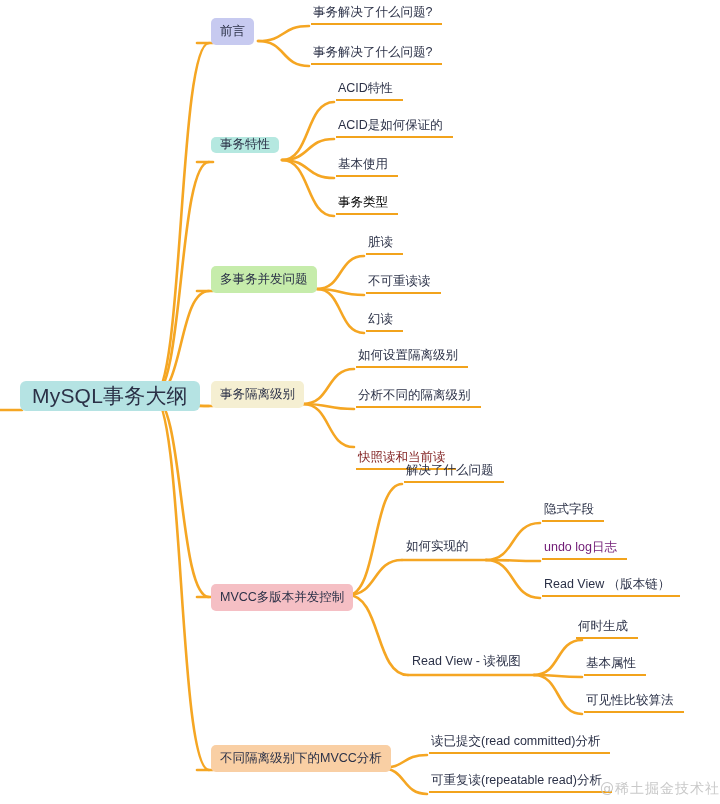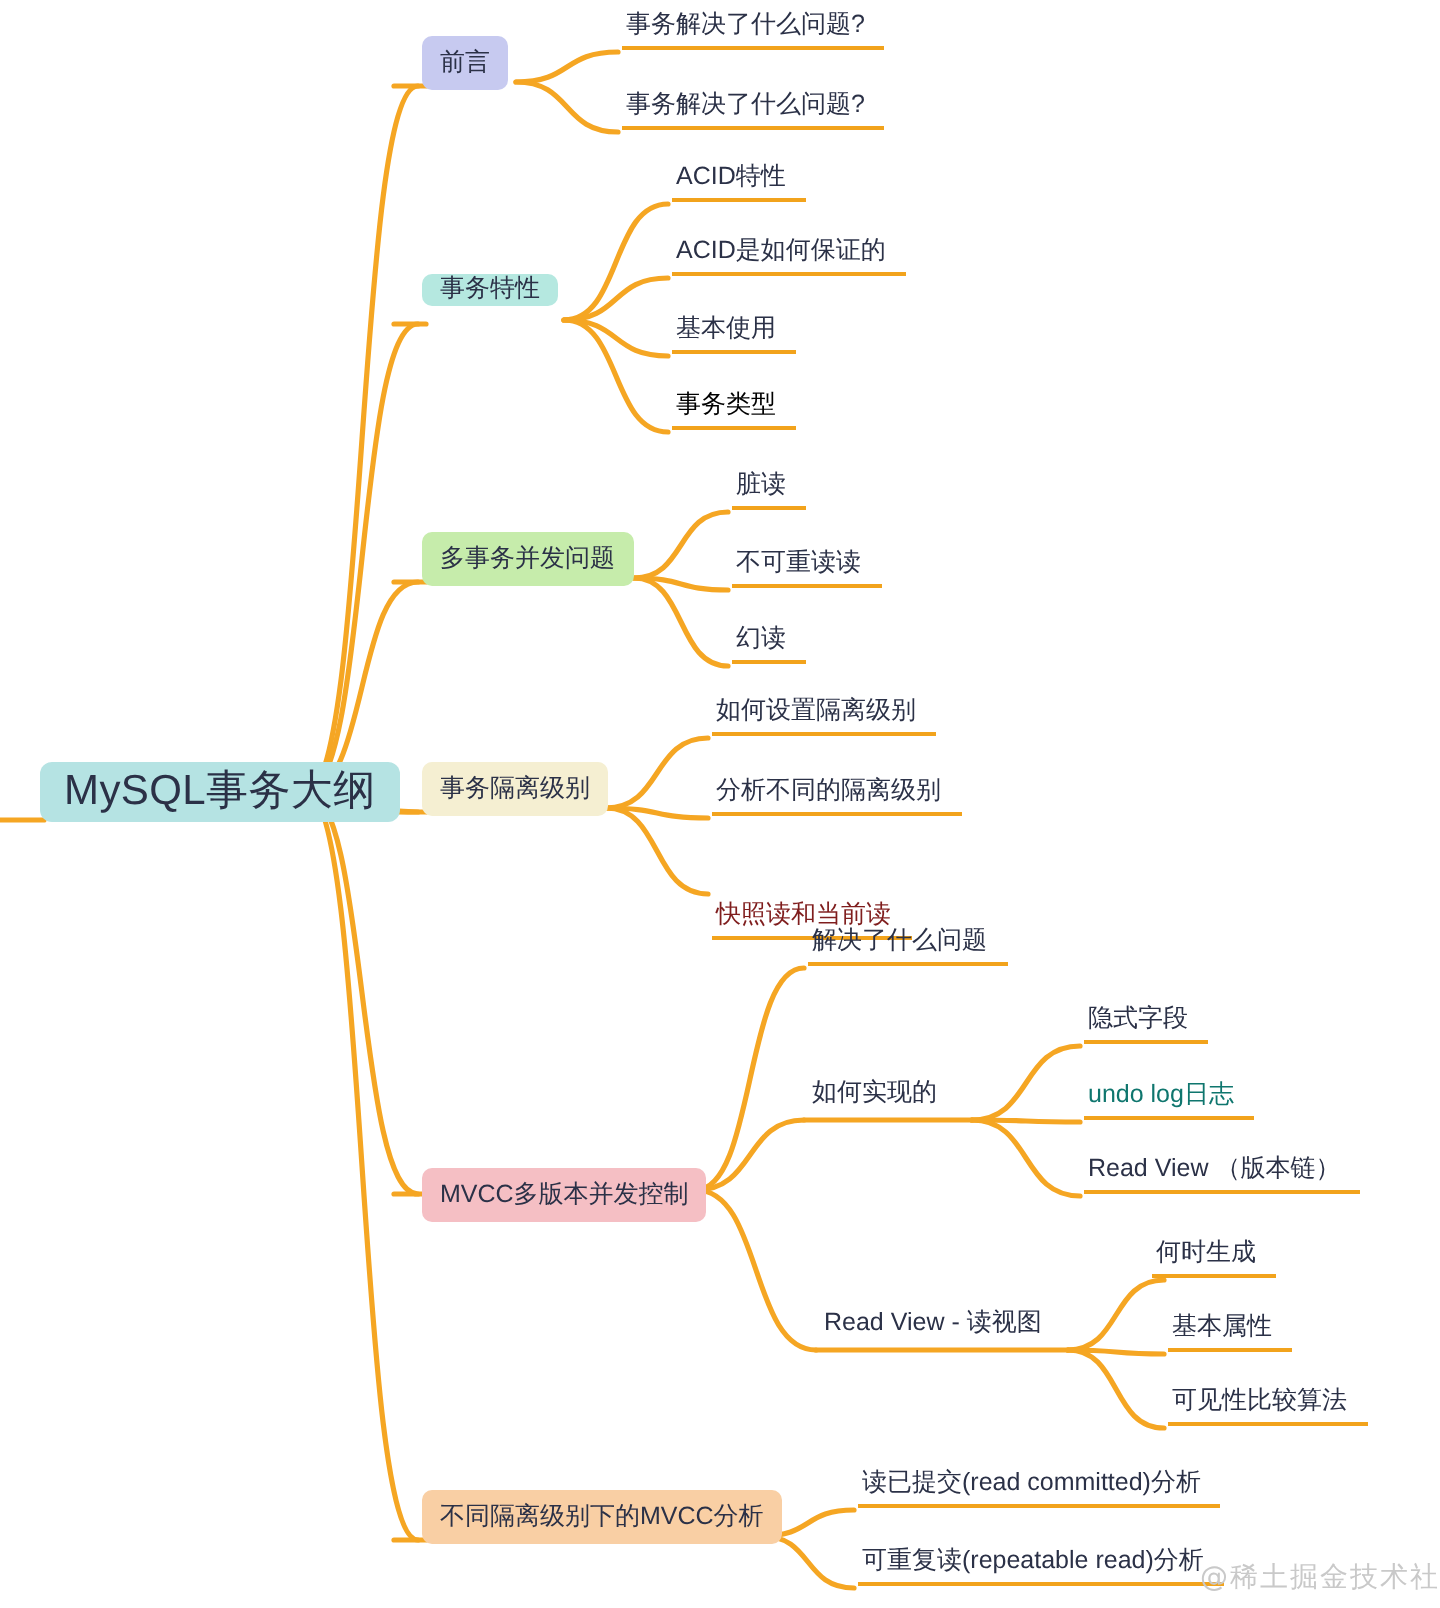--- a/index.html
+++ b/index.html
@@ -172,21 +172,21 @@
       </div>
       <div class="node node-leaf" style="left: 404px; top: 464px; color: rgb(43, 49, 71); min-width: 0px; padding-right: 10px;">
         <span>解决了什么问题</span>
       </div>
       <div class="node node-plain" style="left: 404px; top: 540px; color: rgb(43, 49, 71);">
         <span>如何实现的</span>
       </div>
       <div class="node node-leaf-sub" style="left: 542px; top: 503px; color: rgb(43, 49, 71); min-width: 0px; padding-right: 10px;">
         <span>隐式字段</span>
       </div>
-      <div class="node node-leaf-sub" style="left: 542px; top: 541px; color: #0f766e; min-width: 0px; padding-right: 10px; justify-content: center;">
+      <div class="node node-leaf-sub" style="left: 542px; top: 541px; color: #701a75; min-width: 0px; padding-right: 10px; justify-content: center;">
         <span>undo log日志</span>
       </div>
       <div class="node node-leaf-sub" style="left: 542px; top: 578px; color: rgb(43, 49, 71); min-width: 0px; padding-right: 10px;">
         <span>Read View （版本链）</span>
       </div>
       <div class="node node-plain" style="left: 410px; top: 655px; color: rgb(43, 49, 71);">
         <span>Read View - 读视图</span>
       </div>
       <div class="node node-leaf-sub" style="left: 576px; top: 620px; color: rgb(43, 49, 71); min-width: 0px; padding-right: 10px;">
         <span>何时生成</span>

